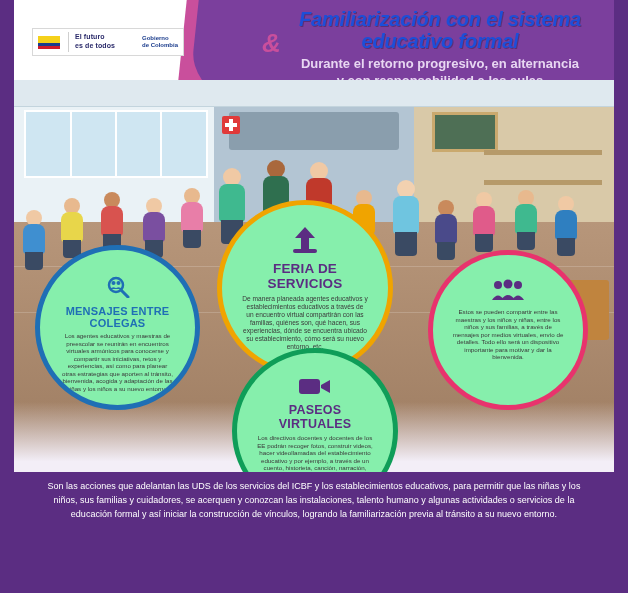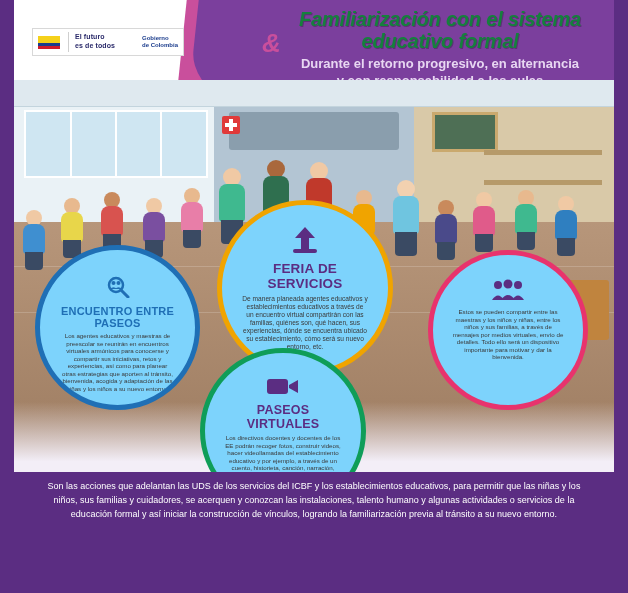--- a/index.html
+++ b/index.html
@@ -107,21 +107,21 @@
     white-space: pre-line;
     margin-left: auto;
     margin-right: 5px;
     text-align: left;
   }
   .hdr-title {
     position: absolute;
     left: 250px; top: 8px;
     width: 352px;
     text-align: center;
-    color: #15803d;
+    color: #1d4ed8;
     font-size: 20px;
     font-weight: bold;
     line-height: 1.12;
     letter-spacing: -0.2px;
     font-style: italic;
     text-shadow: 1px 1px 0 rgba(0,0,0,.25);
   }
   .hdr-sub {
     position: absolute;
     left: 250px; top: 56px;
@@ -246,21 +246,21 @@
 
   .gradient-bottom {
     position: absolute; left: 0; bottom: 0; width: 600px; height: 70px;
     background: linear-gradient(rgba(243,238,247,0), #f3eef7 85%);
   }
 
   
   .circle {
     position: absolute;
     border-radius: 50%;
-    background: #7dd3fc;
+    background: #86efac;
     box-sizing: border-box;
     text-align: center;
     overflow: hidden;
   }
   .circle .c-title {
     font-weight: bold;
     letter-spacing: .2px;
   }
   .circle .c-body {
     color: #3a3a3a;
@@ -289,21 +289,21 @@
   #circle-cartas {
     left: 428px; top: 250px;
     width: 160px; height: 160px;
     border: 5px solid #e8336d;
     padding: 24px 18px 0;
   }
   #circle-cartas .c-title { color: #5b2d82; font-size: 11px; margin-top: 3px; }
   #circle-cartas .c-body { font-size: 6.2px; margin-top: 3px; }
 
   #circle-paseos {
-    left: 200px; top: 348px;
+    left: 232px; top: 348px;
     width: 166px; height: 166px;
     border: 5px solid #0f9d58;
     padding: 22px 18px 0;
   }
   #circle-paseos .c-title { color: #5b2d82; font-size: 12.5px; margin-top: 2px; }
   #circle-paseos .c-body { font-size: 6.2px; margin-top: 3px; }
 
   
   .footer {
     position: absolute;
@@ -461,21 +461,21 @@
 
   <div class="circle" id="circle-encuentro">
     <svg class="c-icon" width="26" height="22" viewBox="0 0 26 22">
       <circle cx="11" cy="9" r="7" fill="none" stroke="#1f6fb5" stroke-width="2.5"></circle>
       <line x1="16" y1="14" x2="23" y2="21" stroke="#1f6fb5" stroke-width="3" stroke-linecap="round"></line>
       <circle cx="8.5" cy="7" r="2" fill="#1f6fb5"></circle>
       <circle cx="13.5" cy="7" r="2" fill="#1f6fb5"></circle>
       <path d="M5 13 q3.5 -3.5 7 0 z" fill="#1f6fb5"></path>
       <path d="M10 13 q3.5 -3.5 7 0 z" fill="#1f6fb5"></path>
     </svg>
-    <div class="c-title">ENCUENTRO ENTRE PASEOS</div>
+    <div class="c-title">MENSAJES ENTRE COLEGAS</div>
     <div class="c-body">Los agentes educativos y maestras de preescolar se reunirán en encuentros virtuales armónicos para conocerse y compartir sus iniciativas, retos y experiencias, así como para planear otras estrategias que aporten al tránsito, bienvenida, acogida y adaptación de las niñas y los niños a su nuevo entorno.</div>
   </div>
 
   <div class="circle" id="circle-cartas">
     <svg class="c-icon" width="36" height="22" viewBox="0 0 36 22">
       <circle cx="8" cy="6" r="4" fill="#5b2d82"></circle>
       <circle cx="18" cy="5" r="4.5" fill="#5b2d82"></circle>
       <circle cx="28" cy="6" r="4" fill="#5b2d82"></circle>
       <path d="M2 21 q6 -9 12 0 z" fill="#5b2d82"></path>
       <path d="M11 21 q7 -10 14 0 z" fill="#5b2d82"></path>

